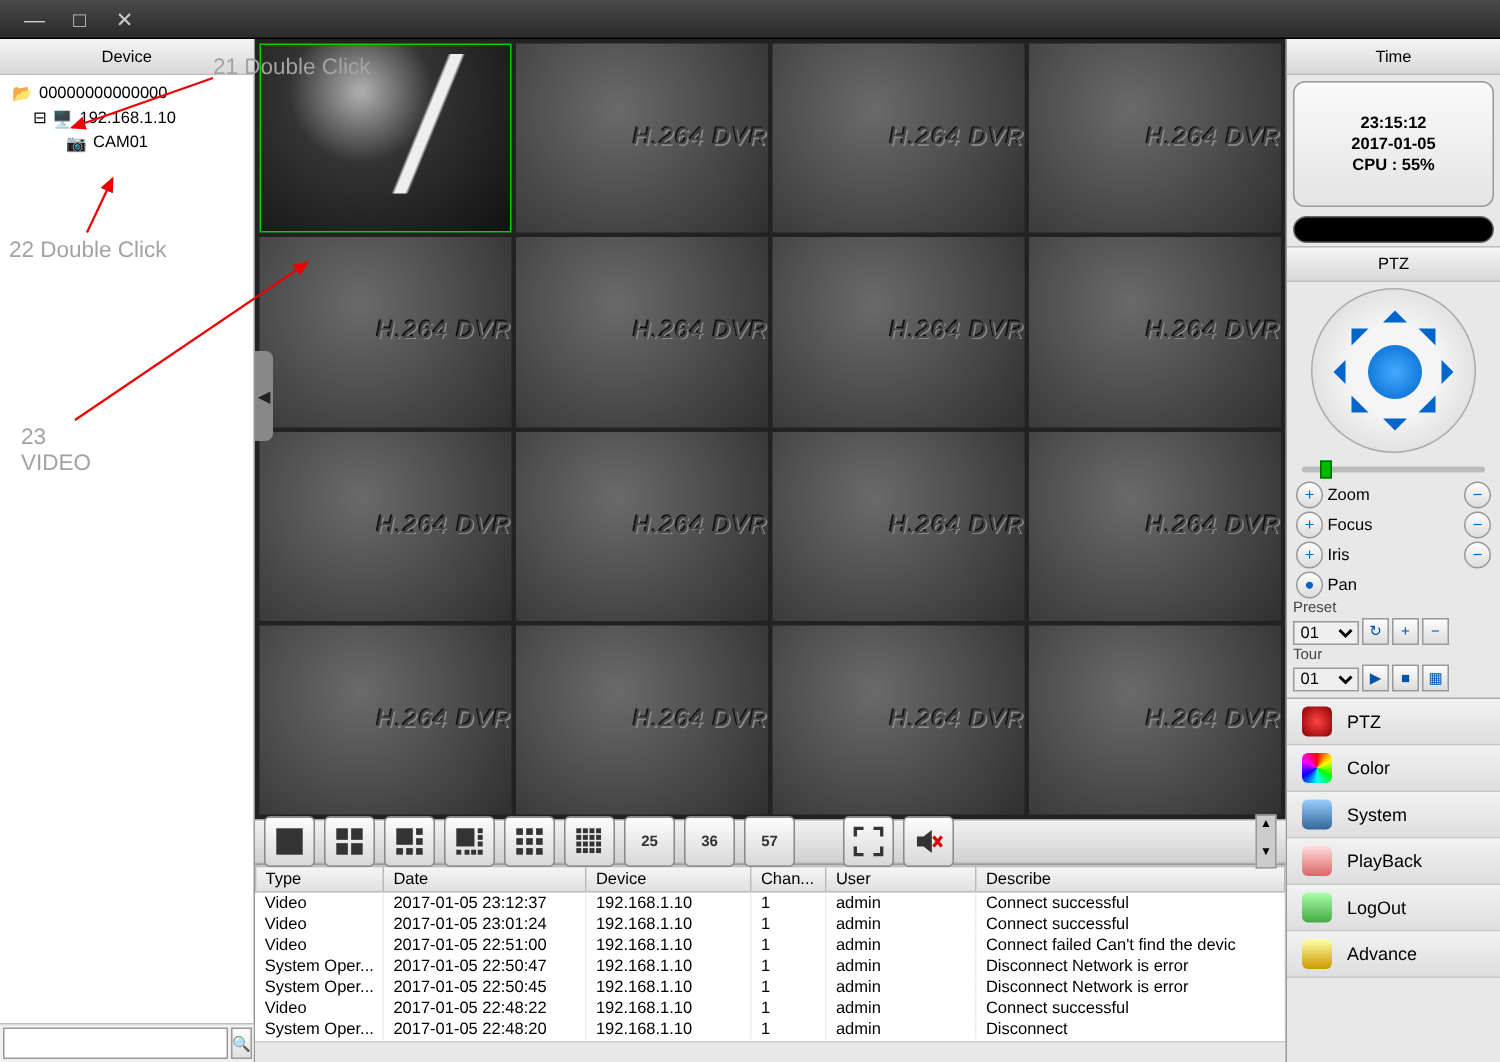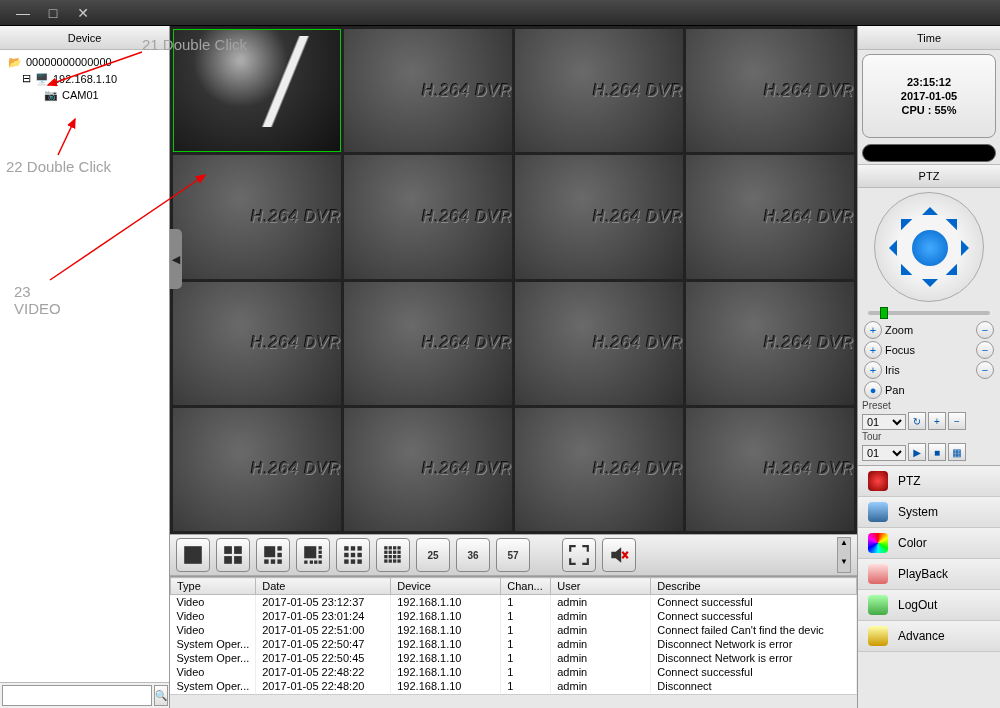--- a/index.html
+++ b/index.html
@@ -26,21 +26,21 @@
 .grid { flex: 1; background: #222; padding: 3px; display: grid; grid-template-columns: repeat(4,1fr); grid-template-rows: repeat(4,1fr); gap: 3px; }
 .cell { background: radial-gradient(circle at 40% 35%, #6a6a6a, #2f2f2f); position: relative; display:flex; align-items:center; justify-content:flex-end; }
 .cell .wm { color: #444; font-family: Arial Black, sans-serif; font-size: 16px; font-style: italic; text-shadow: 1px 1px 0 #888, -1px -1px 0 #111; letter-spacing: 1px; }
 .cell.active { border: 1px solid #0c0; background: #222; }
 .cell.active .vid { position:absolute; inset:0; background: radial-gradient(circle at 40% 25%, #aaa 2%, #333 35%, #111 100%); }
 .cell.active .pole { position:absolute; top:5%; left:40%; width:55%; height:75%; background:linear-gradient(105deg, transparent 45%, #eee 47%, #eee 53%, transparent 55%); transform: skewX(-8deg); }
 
 .grid-wrap{position:relative; flex:1; display:flex;}
 .collapse-bar{position:absolute; left:0; top:40%; width:12px; height:60px; background:#888; border-radius:0 5px 5px 0; color:#222; display:flex; align-items:center; justify-content:center; cursor:pointer; z-index:2;}
 
-.toolbar { height: 42px; background: linear-gradient(#f2f2f2,#d0d0d0); border-top:1px solid #aaa; border-bottom:1px solid #aaa; display:flex; align-items:center; padding:0 6px; gap:6px; position:relative;}
+.toolbar { height: 30px; background: linear-gradient(#f2f2f2,#d0d0d0); border-top:1px solid #aaa; border-bottom:1px solid #aaa; display:flex; align-items:center; padding:0 6px; gap:6px; position:relative;}
 .tbtn { width:34px; height:34px; border:1px solid #888; border-radius:4px; background:linear-gradient(#fdfdfd,#d8d8d8); display:flex; align-items:center; justify-content:center; cursor:pointer; font-size:10px; font-weight:bold; color:#333;}
 .tbtn svg { width:22px; height:22px; }
 .toolbar .spacer { flex:1; }
 .vscroll { width:14px; height:36px; background:#ccc; border:1px solid #999;}
 .vscroll::before{content:'▲'; display:block; text-align:center; font-size:8px;}
 .vscroll::after{content:'▼'; display:block; text-align:center; font-size:8px; margin-top:10px;}
 
 .log { height: 132px; background:#fff; border-top:1px solid #999; overflow:hidden; display:flex; flex-direction:column;}
 .log table { width:100%; border-collapse:collapse; font-size:11px; }
 .log th { background: linear-gradient(#f5f5f5,#e0e0e0); border:1px solid #bbb; padding:2px 6px; text-align:left; font-weight:normal; }
@@ -405,26 +405,26 @@
       <div class="pbtn">■</div>
       <div class="pbtn">▦</div>
     </div>
 
     <div class="menu-list">
       <div class="menu-item">
           <span class="mi-icon" style="background:radial-gradient(circle,#f44,#800)"></span>
           <span>PTZ</span>
         </div>
       <div class="menu-item">
+          <span class="mi-icon" style="background:conic-gradient(#f00,#ff0,#0f0,#0ff,#00f,#f0f,#f00)"></span>
+          <span>Color</span>
+        </div>
+      <div class="menu-item">
           <span class="mi-icon" style="background:linear-gradient(#9cf,#369)"></span>
           <span>System</span>
-        </div>
-      <div class="menu-item">
-          <span class="mi-icon" style="background:conic-gradient(#f00,#ff0,#0f0,#0ff,#00f,#f0f,#f00)"></span>
-          <span>Color</span>
         </div>
       <div class="menu-item">
           <span class="mi-icon" style="background:linear-gradient(#fdd,#d66)"></span>
           <span>PlayBack</span>
         </div>
       <div class="menu-item">
           <span class="mi-icon" style="background:linear-gradient(#afa,#4a4)"></span>
           <span>LogOut</span>
         </div>
       <div class="menu-item">

